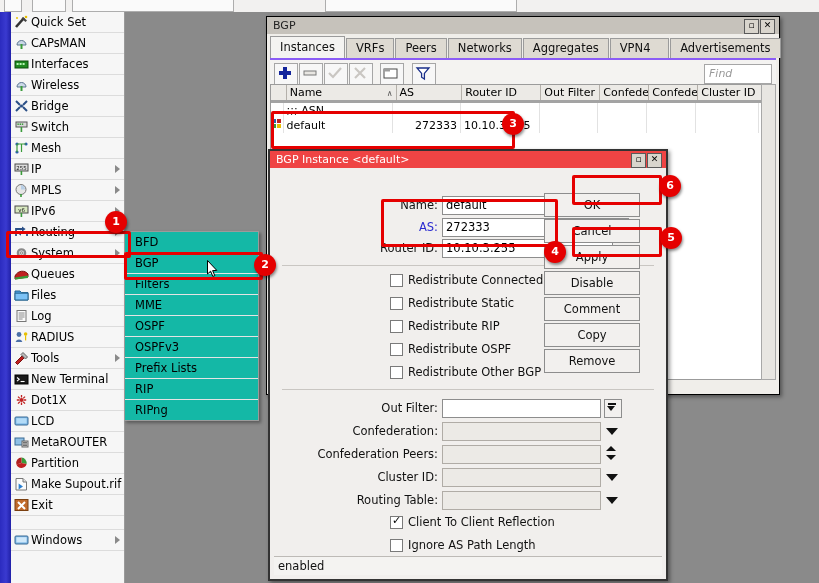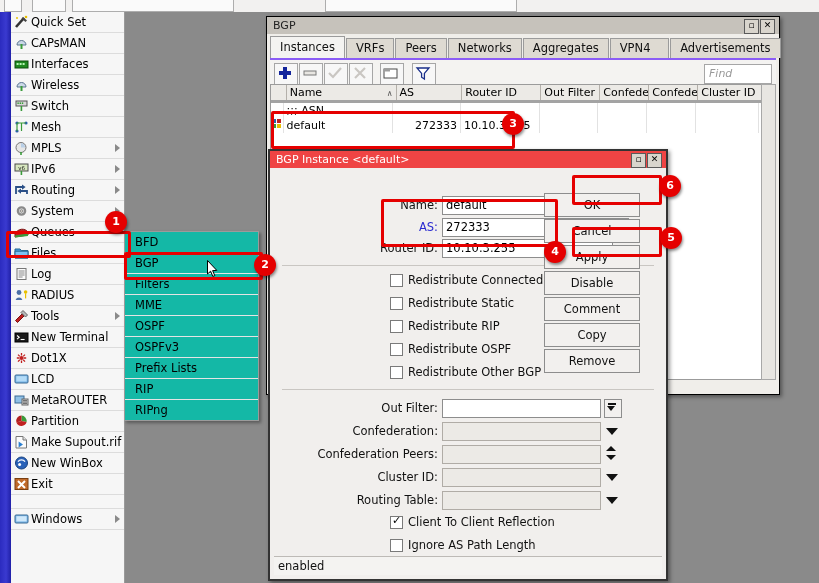--- a/index.html
+++ b/index.html
@@ -138,33 +138,42 @@
             <rect x="1" y="4" width="13" height="7" fill="#1f8a1f" stroke="#0c4d0c"></rect>
             <rect x="2.6" y="6" width="2" height="2" fill="#b6f5b6"></rect>
             <rect x="5.6" y="6" width="2" height="2" fill="#b6f5b6"></rect>
             <rect x="8.6" y="6" width="2" height="2" fill="#b6f5b6"></rect>
           </svg></span><span>Interfaces</span></div>
       <div class="nav-item"><span class="ico"><svg width="15" height="14" viewBox="0 0 15 14">
             <path d="M3 9a4.5 4.5 0 0 1 9 0z" fill="#ccd9e8" stroke="#5a7490"></path>
             <rect x="6.5" y="8" width="2" height="5" fill="#3a9b3a"></rect>
           </svg></span><span>Wireless</span></div>
       <div class="nav-item"><span class="ico"><svg width="15" height="14" viewBox="0 0 15 14">
+            <path d="M2 2l4 4M13 2L9 6M2 12l4-4M13 12L9 8" stroke="#2a4f86" stroke-width="2"></path>
+            <circle cx="7.5" cy="7" r="1.6" fill="#2a4f86"></circle>
+          </svg></span><span>Bridge</span></div>
+      <div class="nav-item"><span class="ico"><svg width="15" height="14" viewBox="0 0 15 14">
             <rect x="2" y="2" width="11" height="5" fill="#d8d8d8" stroke="#555"></rect>
             <rect x="3.4" y="3.4" width="1.4" height="1.6" fill="#3a9b3a"></rect>
             <rect x="5.6" y="3.4" width="1.4" height="1.6" fill="#3a9b3a"></rect>
             <rect x="7.8" y="3.4" width="1.4" height="1.6" fill="#3a9b3a"></rect>
             <rect x="6.6" y="7" width="1.6" height="5" fill="#3a9b3a"></rect>
           </svg></span><span>Switch</span></div>
       <div class="nav-item"><span class="ico"><svg width="15" height="14" viewBox="0 0 15 14">
             <circle cx="3" cy="3" r="1.6" fill="#2a5fa8"></circle>
             <circle cx="12" cy="3" r="1.6" fill="#2a5fa8"></circle>
             <circle cx="3" cy="11" r="1.6" fill="#2a5fa8"></circle>
             <path d="M3 3h9M7.5 3v8M3 3v8" stroke="#3a9b3a" stroke-width="1.2"></path>
           </svg></span><span>Mesh</span></div>
       <div class="nav-item"><span class="ico"><svg width="15" height="14" viewBox="0 0 15 14">
+            <rect x="1" y="2" width="13" height="7" fill="#dcdcdc" stroke="#4a4a4a"></rect>
+            <text x="7.5" y="8" font-size="5.4" text-anchor="middle" fill="#111" font-family="DejaVu Sans">255</text>
+            <rect x="6.6" y="9" width="1.6" height="4" fill="#3a9b3a"></rect>
+          </svg></span><span>IP</span><span class="arw"></span></div>
+      <div class="nav-item"><span class="ico"><svg width="15" height="14" viewBox="0 0 15 14">
             <circle cx="7" cy="6.5" r="5" fill="#e6e6e6" stroke="#777"></circle>
             <path d="M7 2 A4.5 4.5 0 0 1 11 6.5 L7 6.5z" fill="#b9cfe6"></path>
             <rect x="6.2" y="11" width="1.6" height="3" fill="#3a9b3a"></rect>
           </svg></span><span>MPLS</span><span class="arw"></span></div>
       <div class="nav-item"><span class="ico"><svg width="15" height="14" viewBox="0 0 15 14">
             <rect x="1" y="2" width="13" height="7" fill="#d8e8c0" stroke="#4a4a4a"></rect>
             <text x="7.5" y="8" font-size="5.4" text-anchor="middle" fill="#111" font-family="DejaVu Sans">v6</text>
             <rect x="6.6" y="9" width="1.6" height="4" fill="#3a9b3a"></rect>
           </svg></span><span>IPv6</span><span class="arw"></span></div>
       <div class="nav-item"><span class="ico"><svg width="15" height="14" viewBox="0 0 15 14">
@@ -220,25 +229,20 @@
       <div class="nav-item"><span class="ico"><svg width="15" height="14" viewBox="0 0 15 14">
             <path d="M7.5 7 L7.5 1.6 A5.4 5.4 0 0 1 12.6 8z" fill="#3a9b3a"></path>
             <path d="M7.5 7 L12.6 8 A5.4 5.4 0 0 1 2.4 8.6z" fill="#c02020"></path>
             <path d="M7.5 7 L2.4 8.6 A5.4 5.4 0 0 1 7.5 1.6z" fill="#b02020"></path>
           </svg></span><span>Partition</span></div>
       <div class="nav-item"><span class="ico"><svg width="15" height="14" viewBox="0 0 15 14">
             <path d="M2 1.5h7l3.5 3.5V13H2z" fill="#fbfbfb" stroke="#777"></path>
             <path d="M9 1.5V5h3.5" fill="#e2e2e2" stroke="#777"></path>
             <path d="M4.6 6.4l4.4 3-4.4 3z" fill="#2a7fd0"></path>
           </svg></span><span>Make Supout.rif</span></div>
-      <div class="nav-item"><span class="ico"><svg width="15" height="14" viewBox="0 0 15 14">
-            <circle cx="7.5" cy="7" r="6" fill="#2a62b8" stroke="#16407e"></circle>
-            <path d="M4 5.6a4.4 4.4 0 0 1 7 0" stroke="#fff" stroke-width="1.3" fill="none"></path>
-            <circle cx="5.6" cy="8.6" r="1.5" fill="#fff"></circle>
-          </svg></span><span>New WinBox</span></div>
       <div class="nav-item"><span class="ico"><svg width="15" height="14" viewBox="0 0 15 14">
             <rect x="1" y="1.5" width="13" height="11" fill="#c06a2a" stroke="#7a3f10"></rect>
             <path d="M4 4l7 7M11 4l-7 7" stroke="#fff" stroke-width="2"></path>
           </svg></span><span>Exit</span></div>
       <div class="nav-sep"></div>
       <div class="nav-item"><span class="ico"><svg width="15" height="14" viewBox="0 0 15 14">
             <rect x="1" y="3" width="13" height="8" rx="1" fill="#7cb8e8" stroke="#3a6a94"></rect>
             <rect x="2.4" y="4.2" width="10.2" height="5.2" fill="#cfe8fa"></rect>
           </svg></span><span>Windows</span><span class="arw"></span></div>
     </div>

